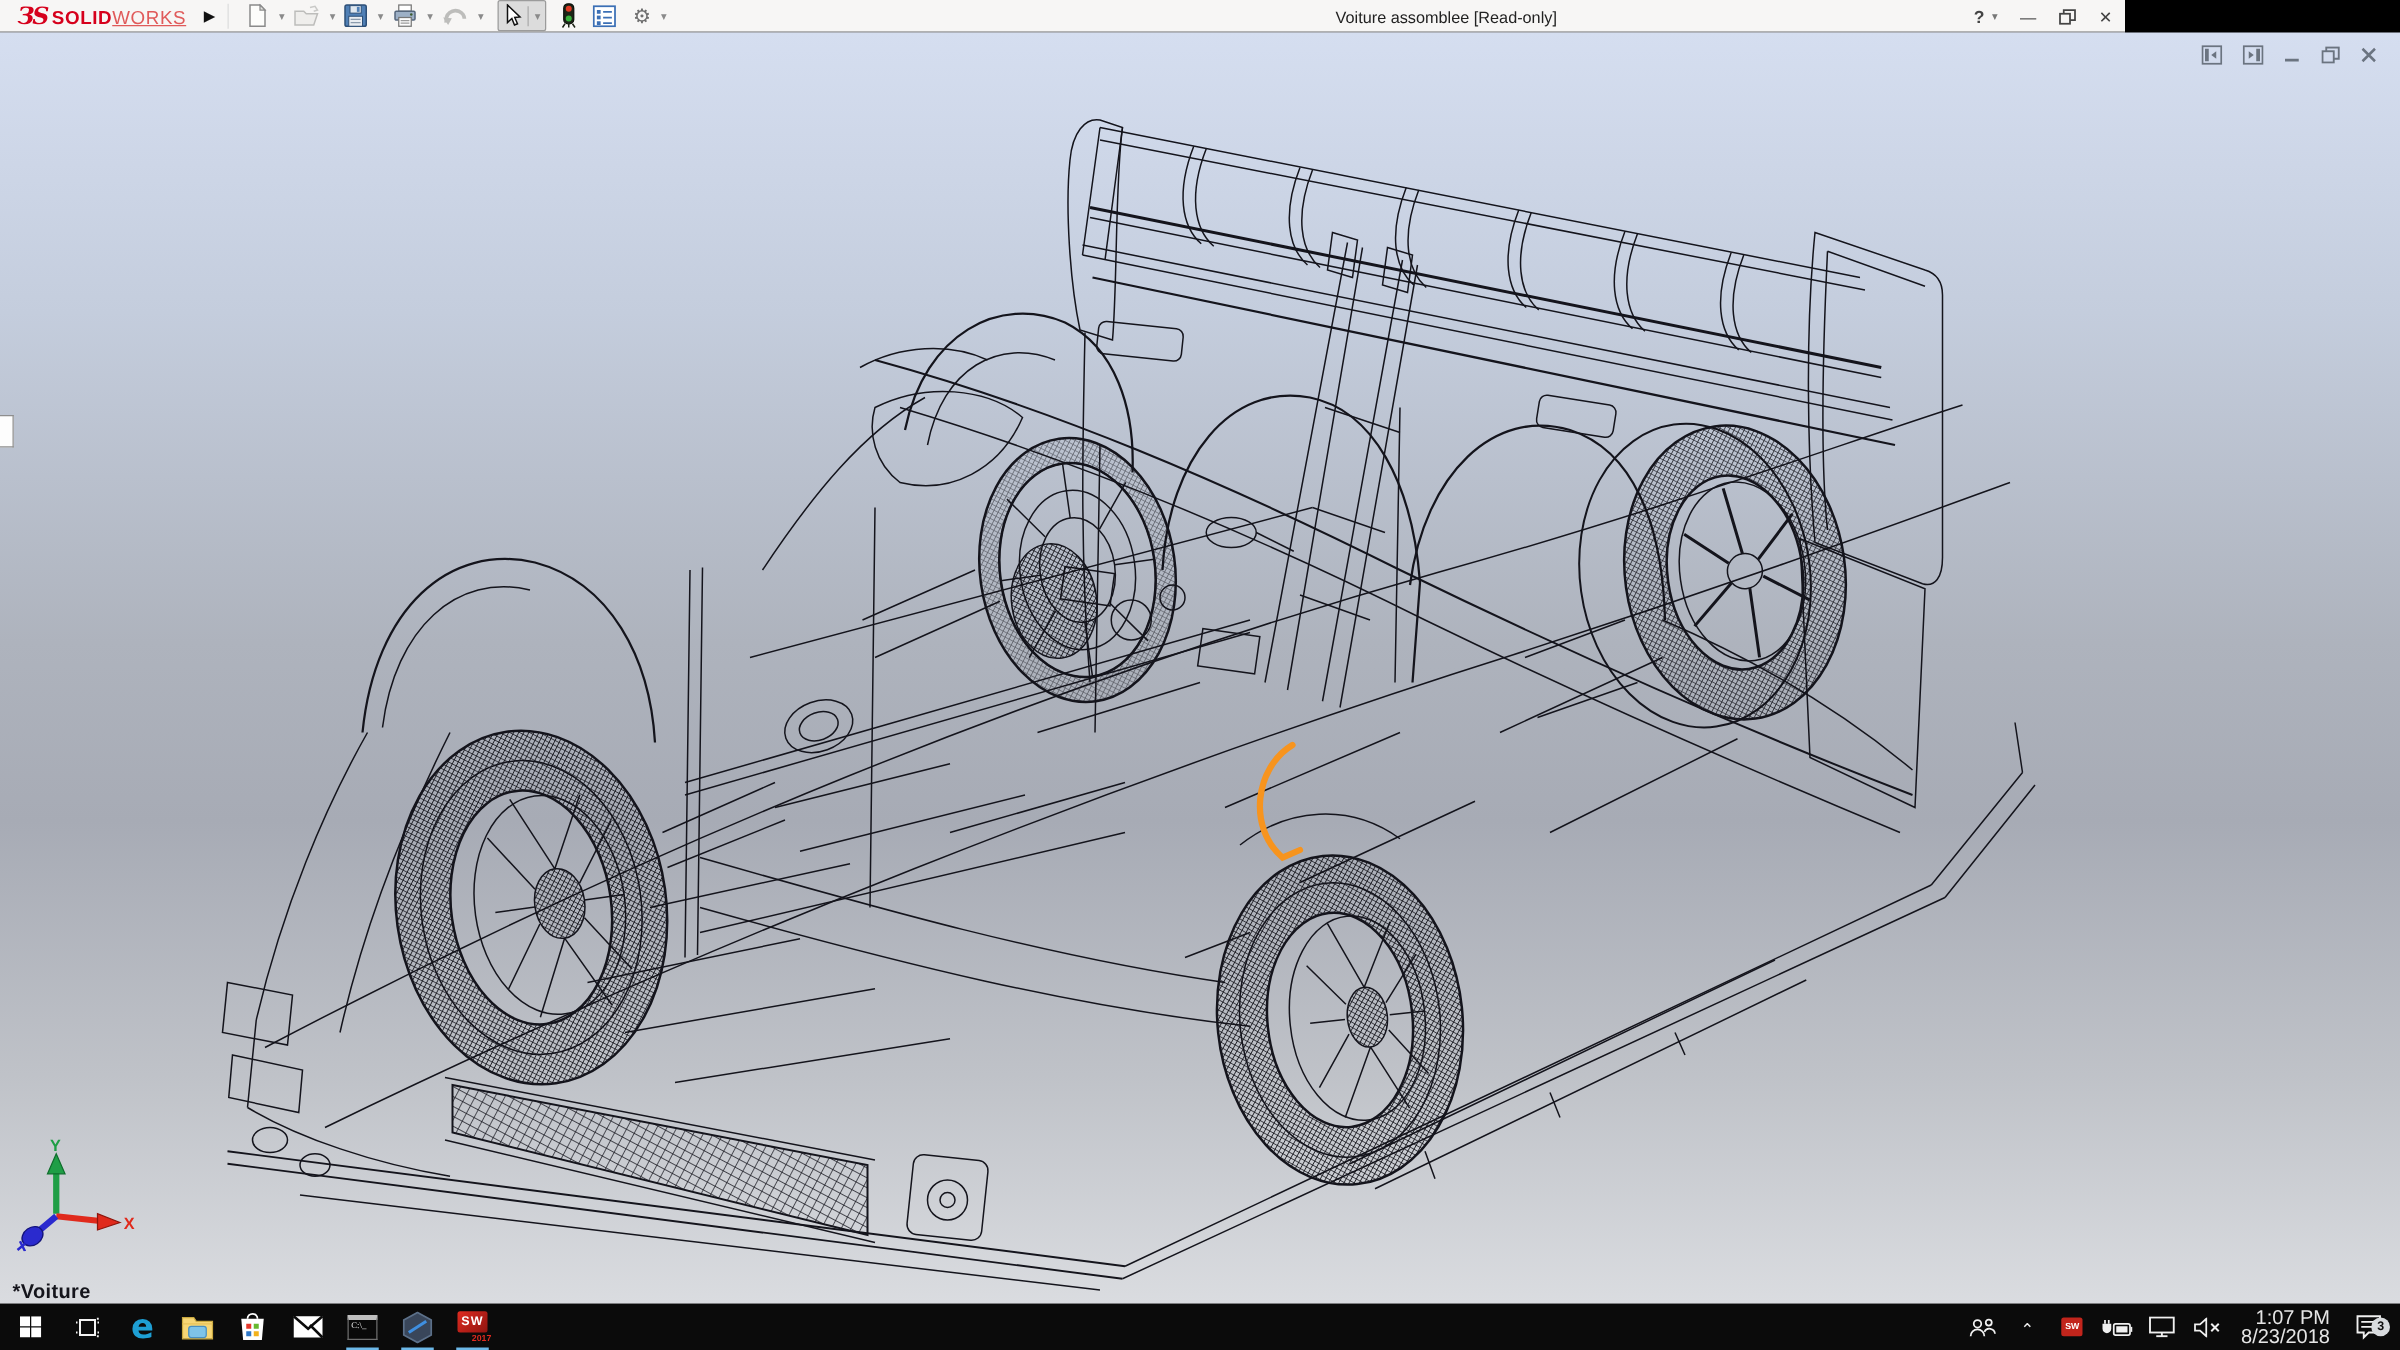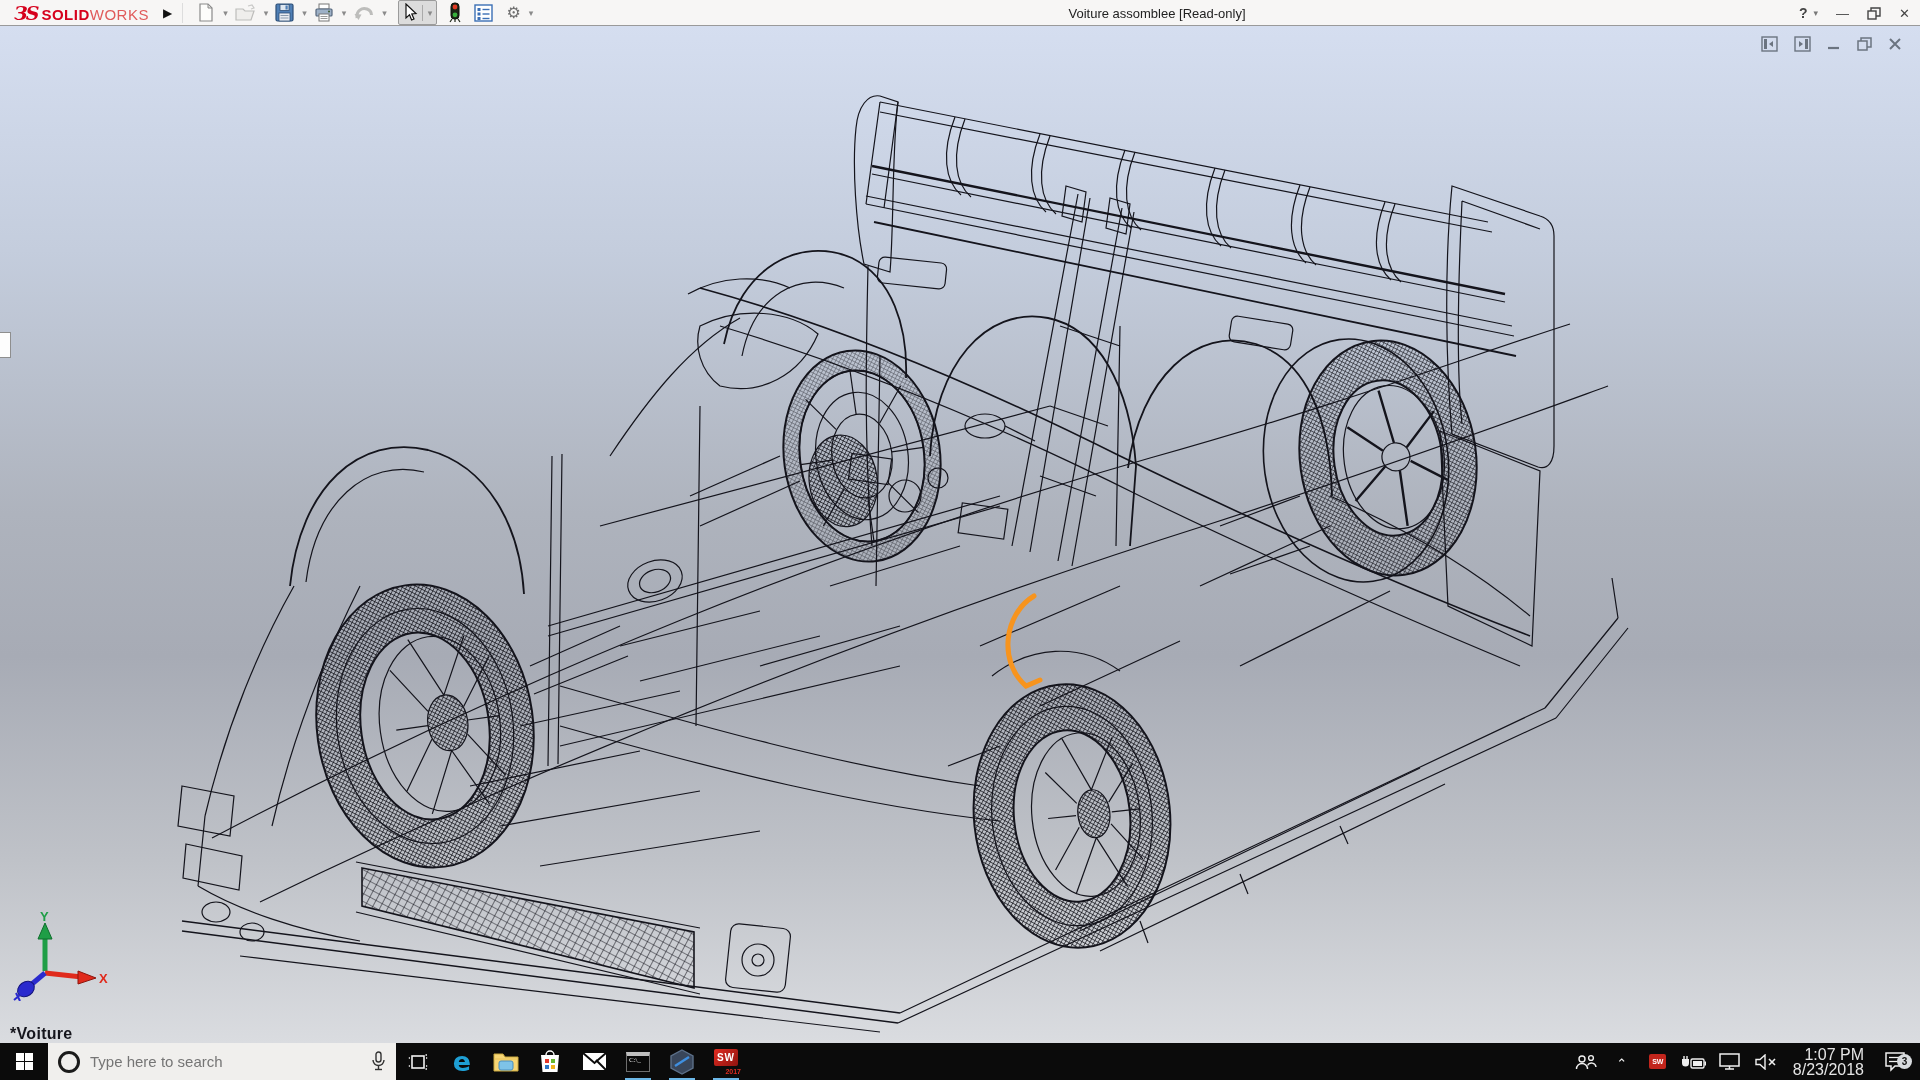--- a/index.html
+++ b/index.html
@@ -1,23 +1,23 @@
 <!DOCTYPE html>
 <html><head>
 <meta charset="utf-8">
 <style>
   * { margin:0; padding:0; box-sizing:border-box; }
   html,body { width:1920px; height:1080px; overflow:hidden; font-family:"Liberation Sans",sans-serif; background:#000; cursor:default; }
 
   
-  .titlebar { position:absolute; top:0; left:0; width:1920px; height:26px; background:#f7f6f5; border-bottom:1px solid #9a9a9a; display:flex; align-items:center; }
+  .titlebar { position:absolute; top:0; left:0; width:1700px; height:26px; background:#f7f6f5; border-bottom:1px solid #9a9a9a; display:flex; align-items:center; }
   .brand { display:flex; align-items:baseline; padding-left:14px; user-select:none; }
   .brand .mark { font-family:"DejaVu Serif",serif; font-style:italic; font-weight:bold; color:#d6001c; font-size:19px; letter-spacing:-2px; margin-right:4px; }
   .brand .solid { color:#d6001c; font-weight:bold; font-size:15px; letter-spacing:.5px; }
-  .brand .works { color:#e05a5a; font-weight:400; font-size:15px; letter-spacing:.5px; }
+  .brand .works { color:#e05a5a; font-weight:400; font-size:15px; letter-spacing:.5px;text-decoration:underline; }
   .flyout { font-size:12px; color:#111; margin:0 10px 0 14px; }
   .tb-sep { width:1px; height:20px; background:#ddd; margin-right:14px; }
   .tools { display:flex; align-items:center; gap:2px; }
   .tool { display:flex; align-items:center; margin-right:3px; }
   .tool svg { display:block; }
   .caret { font-size:9px; color:#8a8a8a; margin:0 5px 0 3px; }
   .sel-box { display:flex; align-items:center; background:#dcdcdc; border:1px solid #9b9b9b; border-radius:2px; padding:2px 2px; margin:0 4px; }
   .sel-box .divider { width:1px; height:16px; background:#aaa; margin:0 3px; }
   .gear { font-size:16px; color:#6f6f6f; }
   .win-title { position:absolute; left:1157px; top:6px; transform:translateX(-50%); font-size:13px; color:#222; white-space:nowrap; }
@@ -341,30 +341,20 @@
 <div class="taskbar">
   <div class="tb-btn">
     <svg width="17" height="17" viewBox="0 0 17 17">
       <rect x="0" y="0" width="8" height="8" fill="#fff"></rect>
         <rect x="9" y="0" width="8" height="8" fill="#fff"></rect>
       <rect x="0" y="9" width="8" height="8" fill="#fff"></rect>
         <rect x="9" y="9" width="8" height="8" fill="#fff"></rect>
     </svg>
   </div>
 
-  <div class="searchbox">
-    <span class="cortana"></span>
-    <input type="text" placeholder="Type here to search" style="">
-    <svg width="15" height="21" viewBox="0 0 15 21">
-      <rect x="5" y="1" width="5" height="10" rx="2.5" fill="none" stroke="#333" stroke-width="1.4"></rect>
-      <path d="M2,9 a5.5,5.5 0 0 0 11,0" fill="none" stroke="#333" stroke-width="1.4"></path>
-      <line x1="7.5" y1="15" x2="7.5" y2="18" stroke="#333" stroke-width="1.4"></line>
-      <line x1="4" y1="18.5" x2="11" y2="18.5" stroke="#333" stroke-width="1.4"></line>
-    </svg>
-  </div>
 
   <div class="app-cell">
     <svg width="20" height="18" viewBox="0 0 20 18">
       <rect x="4" y="3" width="12" height="12" fill="none" stroke="#f2f2f2" stroke-width="1.6"></rect>
       <path d="M2,5 L0.8,5 M2,13 L0.8,13 M18,5 L19.2,5 M18,13 L19.2,13" stroke="#f2f2f2" stroke-width="1.6"></path>
       <path d="M17.5,2 h1.5 M17.5,16 h1.5" stroke="#f2f2f2" stroke-width="1.6"></path>
     </svg>
   </div>
 
   <div class="app-cell">

